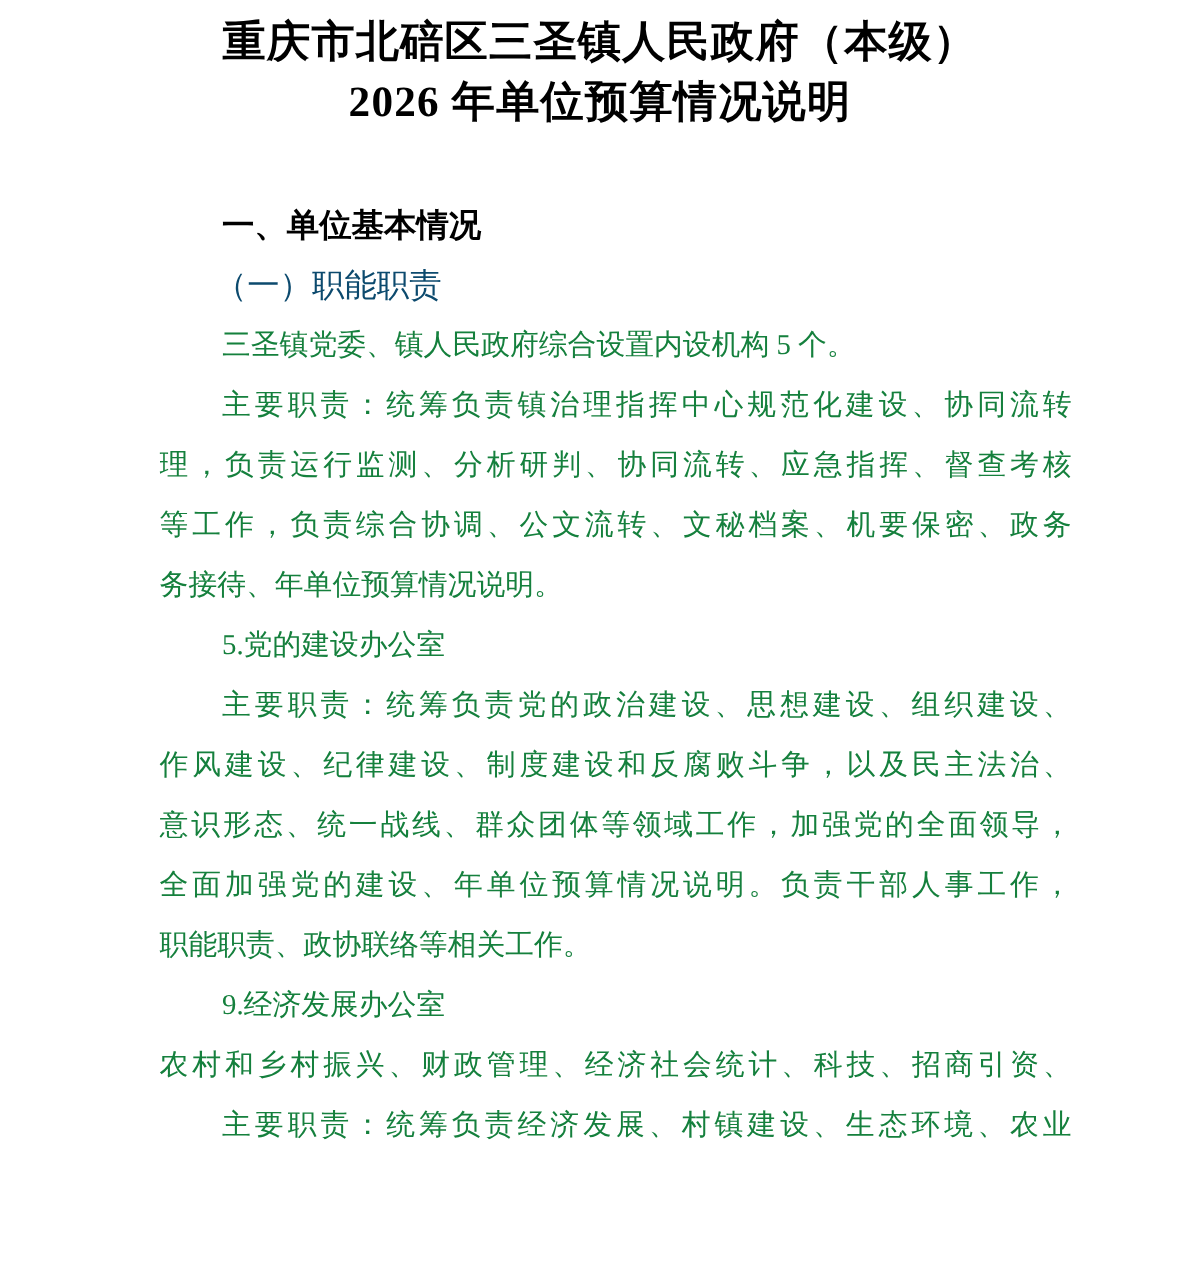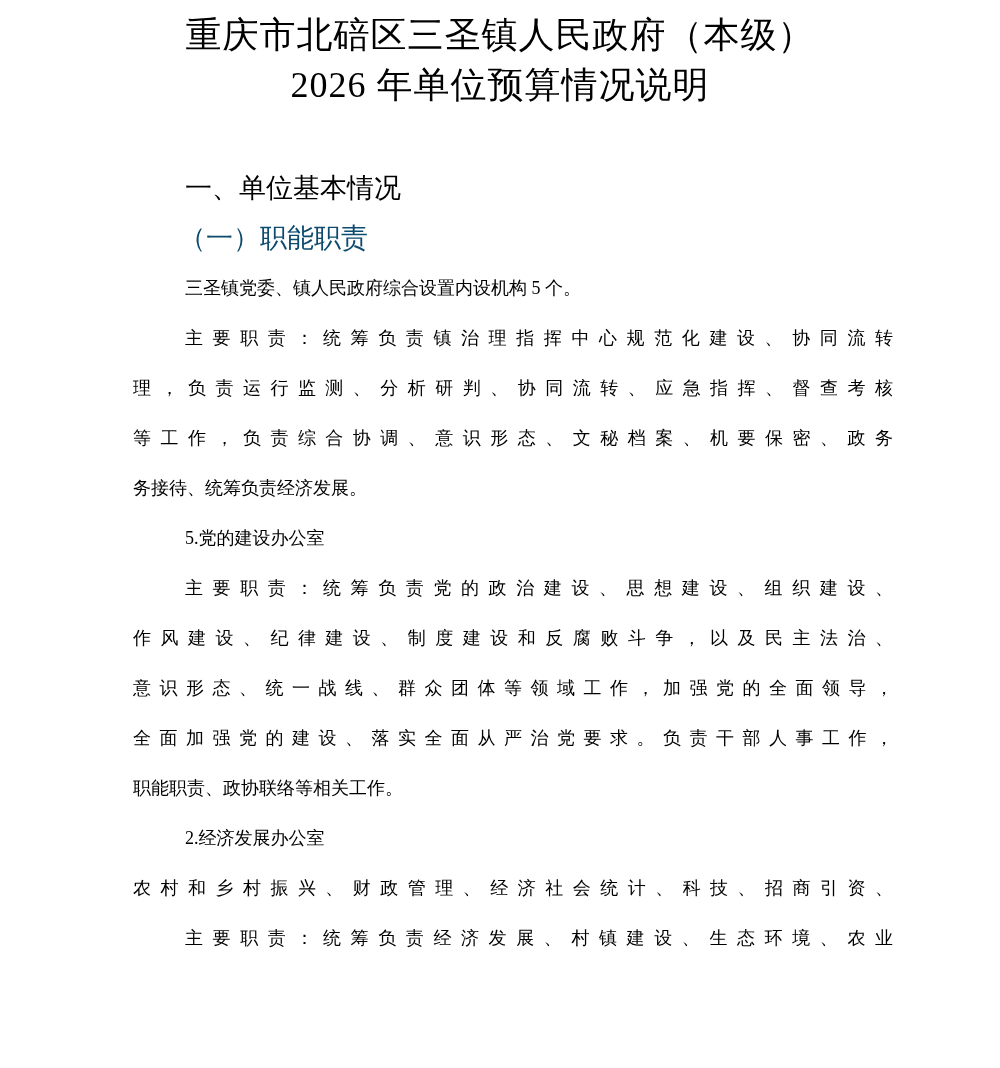--- a/index.html
+++ b/index.html
@@ -16,43 +16,43 @@
     font-family: "Liberation Serif", "DejaVu Serif", serif;
     color: #1c1c1c;
   }
   .title-block {
     padding-top: 10px;
     width: 1000px;
     text-align: center;
   }
   .t-line {
     font-family: "Liberation Serif", "DejaVu Serif", serif;
-    font-weight: normal;
+    font-weight: bold;
     color: #000000;
     font-size: 36px;
     line-height: 50px;
     height: 50px;
     letter-spacing: 1px;
     white-space: nowrap;
   }
   .content {
     margin-left: 133px;
     margin-top: 53px;
     width: 760px;
   }
   .line {
-    font-size: 18px;
+    font-size: 24px;
     line-height: 50px;
     height: 50px;
     white-space: nowrap;
-    color: #000000;
+    color: #15803d;
   }
   .h1 {
     font-family: "Liberation Sans", "DejaVu Sans", sans-serif;
-    font-weight: normal;
+    font-weight: bold;
     font-size: 27px;
     color: #000000;
     text-indent: 52px;
   }
   .h2 {
     font-size: 27px;
     text-indent: 46px;
     color: #0c4a6e;
   }
   .ind { text-indent: 52px; }
@@ -73,26 +73,26 @@
     <div class="t-line">2026 年单位预算情况说明</div>
   </div>
 
   <div class="content">
     <div class="line h1">一、单位基本情况</div>
     <div class="line h2">（一）职能职责</div>
 
     <div class="line ind">三圣镇党委、镇人民政府综合设置内设机构 5 个。</div>
     <div class="line ind j">主要职责：统筹负责镇治理指挥中心规范化建设、协同流转</div>
     <div class="line j">理，负责运行监测、分析研判、协同流转、应急指挥、督查考核</div>
-    <div class="line j">等工作，负责综合协调、意识形态、文秘档案、机要保密、政务</div>
-    <div class="line">务接待、统筹负责经济发展。</div>
+    <div class="line j">等工作，负责综合协调、公文流转、文秘档案、机要保密、政务</div>
+    <div class="line">务接待、年单位预算情况说明。</div>
     <div class="line ind">5.党的建设办公室</div>
     <div class="line ind j">主要职责：统筹负责党的政治建设、思想建设、组织建设、</div>
     <div class="line j">作风建设、纪律建设、制度建设和反腐败斗争，以及民主法治、</div>
     <div class="line j">意识形态、统一战线、群众团体等领域工作，加强党的全面领导，</div>
-    <div class="line j">全面加强党的建设、落实全面从严治党要求。负责干部人事工作，</div>
+    <div class="line j">全面加强党的建设、年单位预算情况说明。负责干部人事工作，</div>
     <div class="line">职能职责、政协联络等相关工作。</div>
-    <div class="line ind">2.经济发展办公室</div>
+    <div class="line ind">9.经济发展办公室</div>
     <div class="line j">农村和乡村振兴、财政管理、经济社会统计、科技、招商引资、</div>
     <div class="line ind j">主要职责：统筹负责经济发展、村镇建设、生态环境、农业</div>
   </div>
 
 </div>
 
 </body></html>

